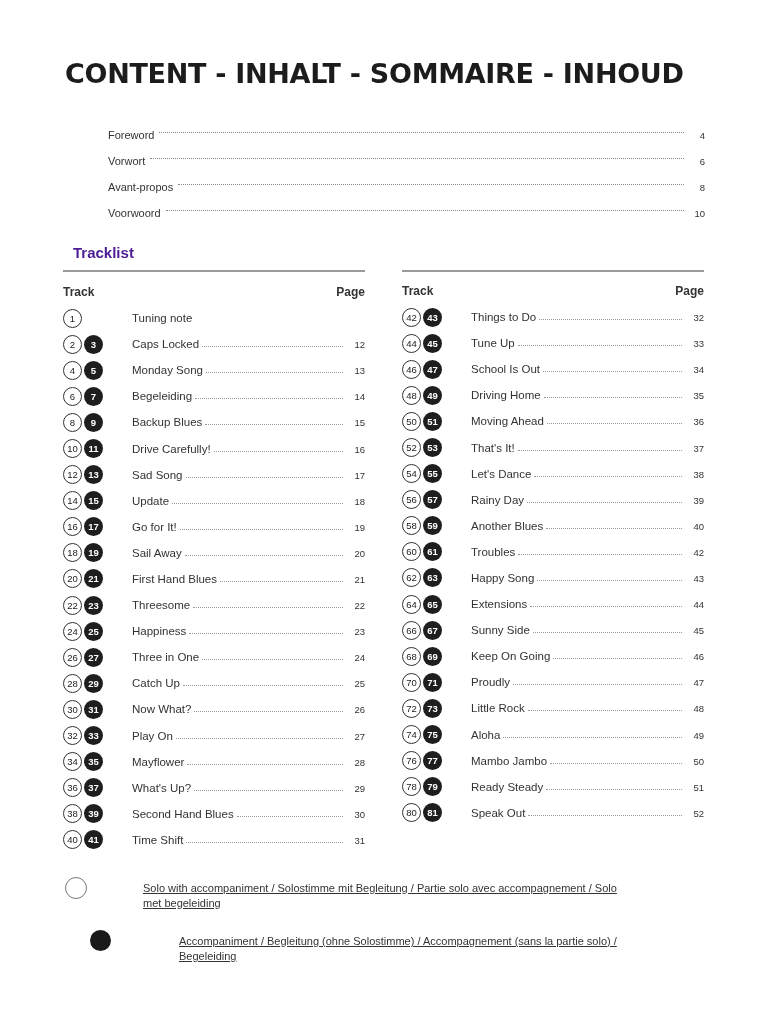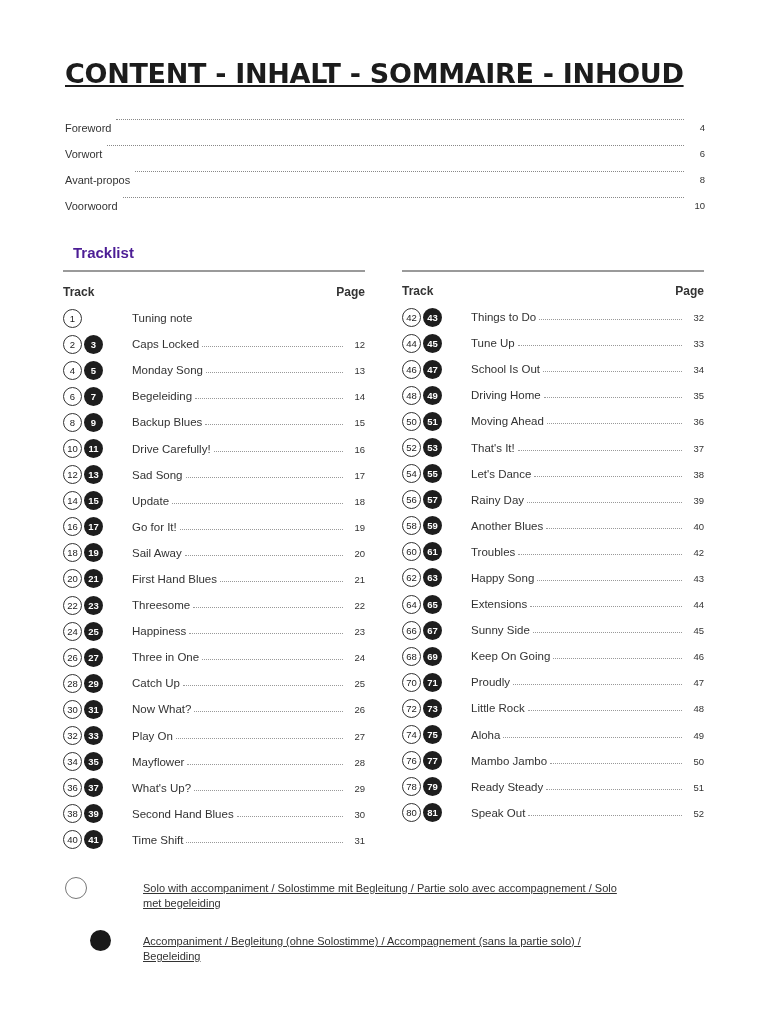--- a/index.html
+++ b/index.html
@@ -3,26 +3,26 @@
 <meta charset="utf-8">
 <style>
   html, body { margin: 0; padding: 0; background: #ffffff; }
   body {
     width: 769px; height: 1024px; position: relative; overflow: hidden;
     font-family: "Liberation Sans", "DejaVu Sans", sans-serif; color: #2a2a2a;
   }
   .title {
     position: absolute; left: 65px; top: 58px;
     font-family: "DejaVu Sans", sans-serif; font-weight: bold;
-    font-size: 27px; letter-spacing: -0.3px; color: #1c1c1c; white-space: nowrap; text-decoration: underline;
+    font-size: 27px; letter-spacing: -0.3px; color: #1c1c1c; white-space: nowrap;
   }
   .toc { position: absolute; left: 65px; top: 122px; width: 640px; }
   .toc-row {
-    display: flex; align-items: flex-start; height: 26px;
-    font-size: 11px; color: #333;
+    display: flex; align-items: center; height: 26px;
+    font-size: 11px; color: #333; margin-left: 43px;
   }
   .toc-row .label { white-space: nowrap; }
   .toc-row .dots {
     flex: 1; margin: 0 5px; border-bottom: 1px dotted #888; height: 0;
     position: relative; top: -3px;
   }
   .toc-row .page { font-size: 9.5px; width: 16px; text-align: right; }
 
   .tracklist-heading {
     position: absolute; left: 73px; top: 244px;
@@ -571,18 +571,18 @@
       </div>
     </div>
 </div>
 
 <div class="legend" style="top:881px;">
   <div class="sym">
       <span class="open-big"></span>
     </div>
   <div class="txt">Solo with accompaniment / Solostimme mit Begleitung / Partie solo avec accompagnement / Solo met begeleiding</div>
 </div>
-<div class="legend" style="top:934px;">
+<div class="legend" style="top:934px;gap:36px;">
   <div class="sym">
       <span class="filled-big"></span>
     </div>
   <div class="txt">Accompaniment / Begleitung (ohne Solostimme) / Accompagnement (sans la partie solo) / Begeleiding</div>
 </div>
 
 </body></html>

